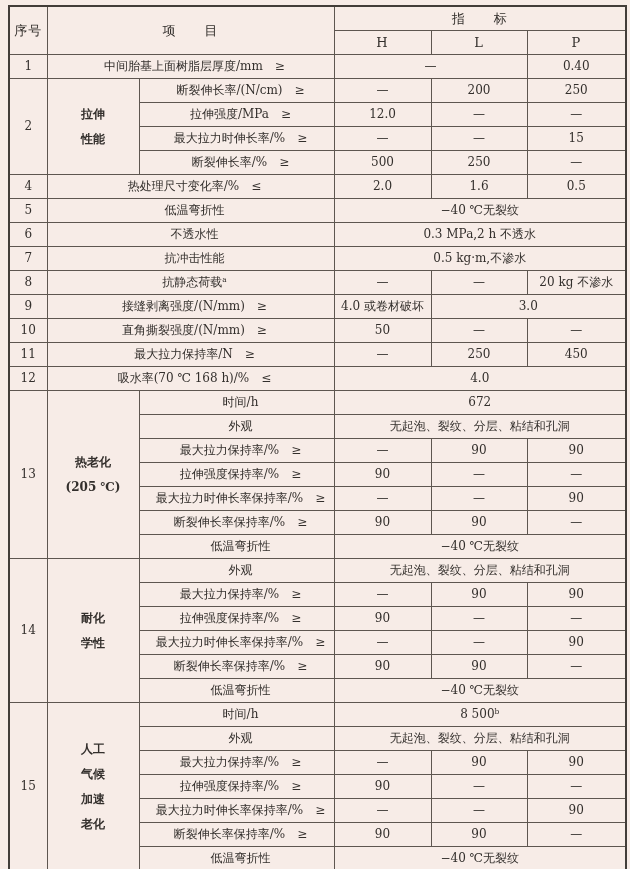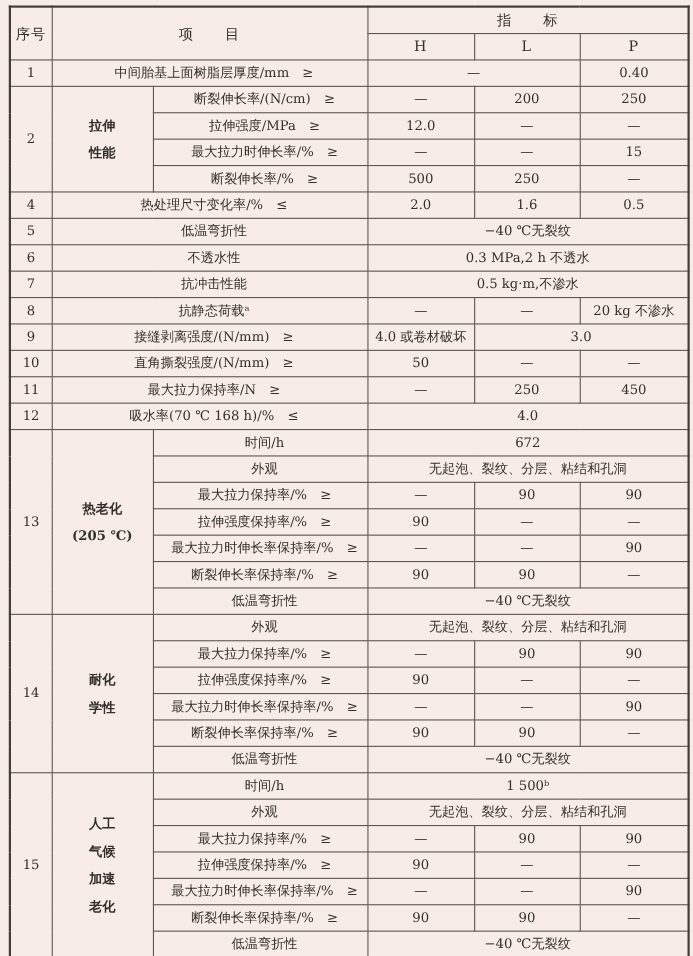--- a/index.html
+++ b/index.html
@@ -216,21 +216,21 @@
           <td class="cell item">低温弯折性</td>
           <td colspan="3" class="cell val">−40 ℃无裂纹</td>
         </tr>
         <tr>
           <td rowspan="7" class="cell seq">15</td>
           <td rowspan="7" class="cell group">人工
 气候
 加速
 老化</td>
           <td class="cell item">时间/h</td>
-          <td colspan="3" class="cell val">1 500ᵇ</td>
+          <td colspan="3" class="cell val">8 500ᵇ</td>
         </tr>
         <tr>
           <td class="cell item">外观</td>
           <td colspan="3" class="cell val">无起泡、裂纹、分层、粘结和孔洞</td>
         </tr>
         <tr>
           <td class="cell item">最大拉力保持率/%　≥</td>
           <td class="cell val">—</td>
           <td class="cell val">90</td>
           <td class="cell val">90</td>

